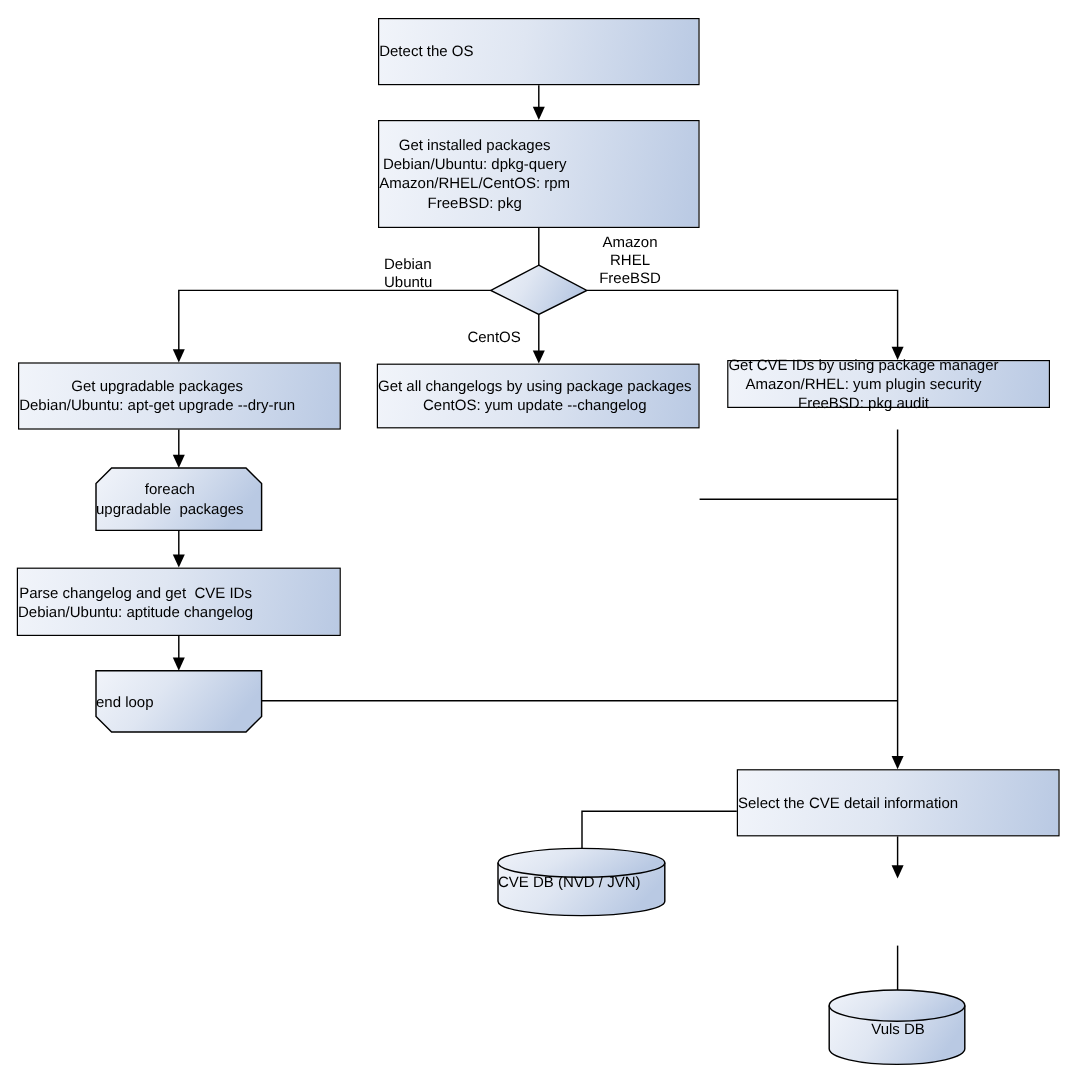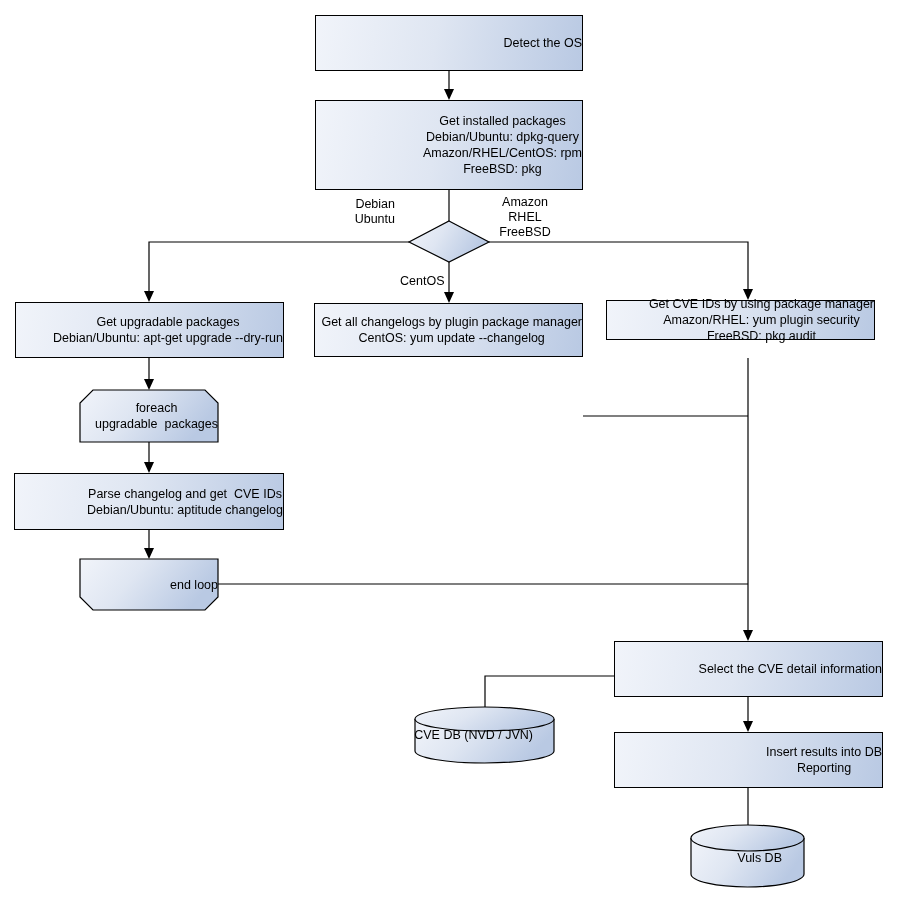--- a/index.html
+++ b/index.html
@@ -5,21 +5,21 @@
   html,body{margin:0;padding:0;background:#ffffff;}
   .canvas{
     position:relative;width:898px;height:902px;background:#ffffff;overflow:hidden;
     font-family:"Liberation Sans", sans-serif;color:#000;
   }
   .wires{position:absolute;left:0;top:0;z-index:0;}
   .node{
     position:absolute;z-index:1;box-sizing:border-box;
     border:1px solid #000;
     background:linear-gradient(100deg,#f1f4fa 0%,#dfe6f2 45%,#b9c9e3 100%);
-    display:flex;align-items:center;justify-content:flex-end;text-align:center;
+    display:flex;align-items:center;justify-content:flex-start;text-align:center;
   }
   .ghost{border:none;background:transparent;}
   .node-label{
     font-size:12.5px;line-height:16px;white-space:pre;text-align:center;
   }
   .edge-label{
     position:absolute;z-index:1;font-size:12.5px;line-height:15px;white-space:pre;
   }
 </style>
 </head>
@@ -106,50 +106,46 @@
   <div class="node" style="left:14px;top:473px;width:270px;height:57px">
     <span class="node-label">Parse changelog and get  CVE IDs
 Debian/Ubuntu: aptitude changelog</span>
   </div>
 
   <div class="node ghost" style="left:80px;top:559px;width:138px;height:51px">
     <span class="node-label">end loop</span>
   </div>
 
   <div class="node" style="left:314px;top:303px;width:269px;height:54px">
-    <span class="node-label">Get all changelogs by plugin package manager
+    <span class="node-label">Get all changelogs by using package packages
 CentOS: yum update --changelog</span>
   </div>
 
 
   <div class="node" style="left:606px;top:300px;width:269px;height:40px">
     <span class="node-label">Get CVE IDs by using package manager
 Amazon/RHEL: yum plugin security
 FreeBSD: pkg audit</span>
   </div>
 
   <div class="node" style="left:614px;top:641px;width:269px;height:56px">
     <span class="node-label">Select the CVE detail information</span>
   </div>
 
-  <div class="node" style="left:614px;top:732px;width:269px;height:56px">
-    <span class="node-label">Insert results into DB
-Reporting</span>
-  </div>
 
   <div class="node ghost" style="left:415px;top:720px;width:118px;height:30px">
     <span class="node-label">CVE DB (NVD / JVN)</span>
   </div>
 
-  <div class="node ghost" style="left:691px;top:845px;width:91px;height:26px">
+  <div class="node ghost" style="left:726px;top:845px;width:91px;height:26px">
     <span class="node-label">Vuls DB</span>
   </div>
 
-  <div class="edge-label" style="left:320px;top:197px;width:75px;text-align:right">Debian
+  <div class="edge-label" style="left:320px;top:213px;width:75px;">Debian
 Ubuntu</div>
 
   <div class="edge-label" style="left:495px;top:195px;width:60px;text-align:center">Amazon
 RHEL
 FreeBSD</div>
 
-  <div class="edge-label" style="left:400px;top:274px;width:58px;text-align:left">CentOS</div>
+  <div class="edge-label" style="left:376px;top:274px;width:58px;text-align:right">CentOS</div>
 
 </div>
 
 </body></html>

